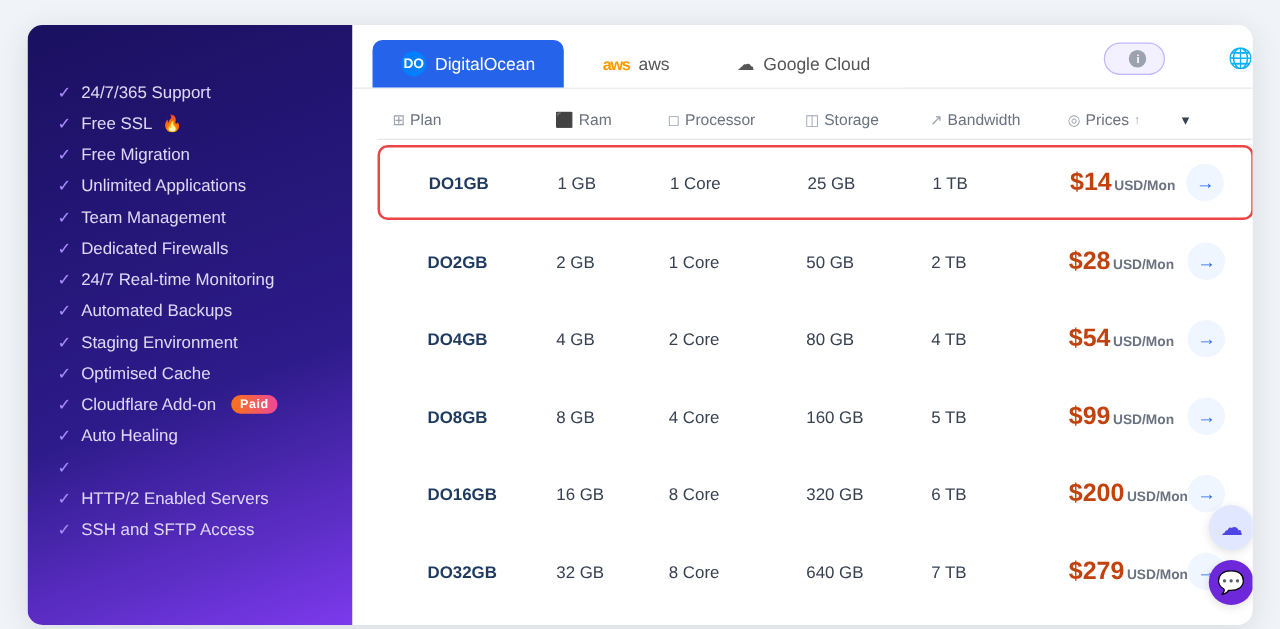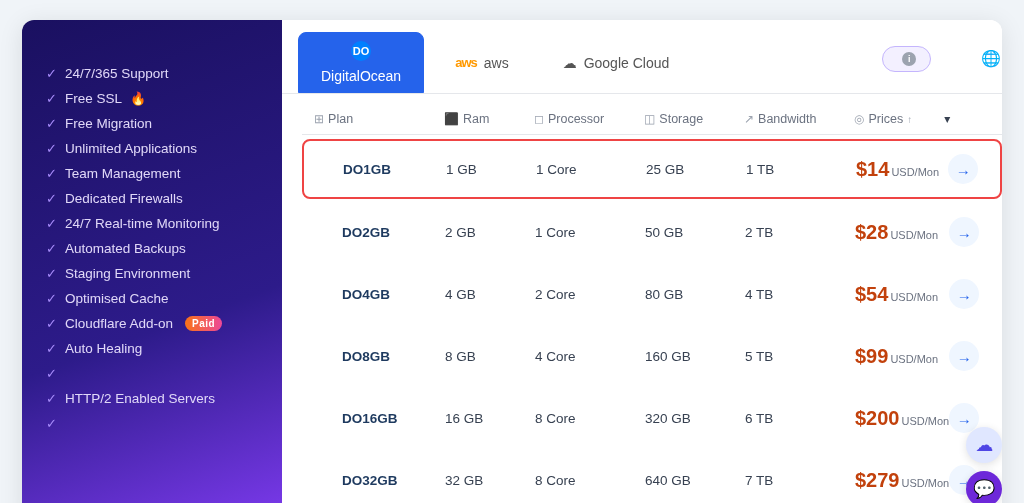--- a/index.html
+++ b/index.html
@@ -95,21 +95,20 @@
       color: #555;
       border: 1px solid transparent;
       background: transparent;
       transition: background 0.15s;
       margin-right: 4px;
     }
     .provider-tab.active {
       background: #2563eb;
       color: #fff;
       border-color: #2563eb;
-      flex-direction: column;
     }
     
     .do-icon {
       width: 20px; height: 20px;
       background: #0080ff;
       border-radius: 50%;
       display: inline-flex; align-items: center; justify-content: center;
       color: #fff; font-size: 11px; font-weight: 800;
     }
     
@@ -195,21 +194,21 @@
       background: #fff;
     }
     .plan-name { font-weight: 600; color: #1e3a5f; padding-left: 27px; }
     .price-cell {
       display: flex; align-items: baseline; gap: 2px;
     }
     .price-main {
       font-size: 20px; font-weight: 800; color: #c2410c;
     }
     .price-unit {
-      font-size: 11px; color: #6b7280; font-weight: 400;
+      font-size: 11px; color: #6b7280; font-weight: 700;
     }
     .arrow-btn {
       width: 30px; height: 30px;
       border-radius: 50%;
       background: #eff6ff;
       display: flex; align-items: center; justify-content: center;
       color: #2563eb;
       font-size: 15px;
       cursor: pointer;
       border: none;
@@ -309,20 +308,21 @@
           <span class="check">✓</span>
 
     </li>
         <li>
           <span class="check">✓</span>
       <span>HTTP/2 Enabled Servers</span>
 
     </li>
         <li>
           <span class="check">✓</span>
+      <span>SSH and SFTP Access</span>
 
     </li>
       </ul>
   </div>
 
   <div class="main">
 
     <div style="display:flex; align-items:stretch; padding: 12px 16px 0 16px; border-bottom: 1px solid #e5e7eb; position:relative;">
       <div class="provider-tabs" style="border-bottom:none; padding:0; display:flex; gap:4px;" id="provider-tabs">
           <div class="provider-tab active">

